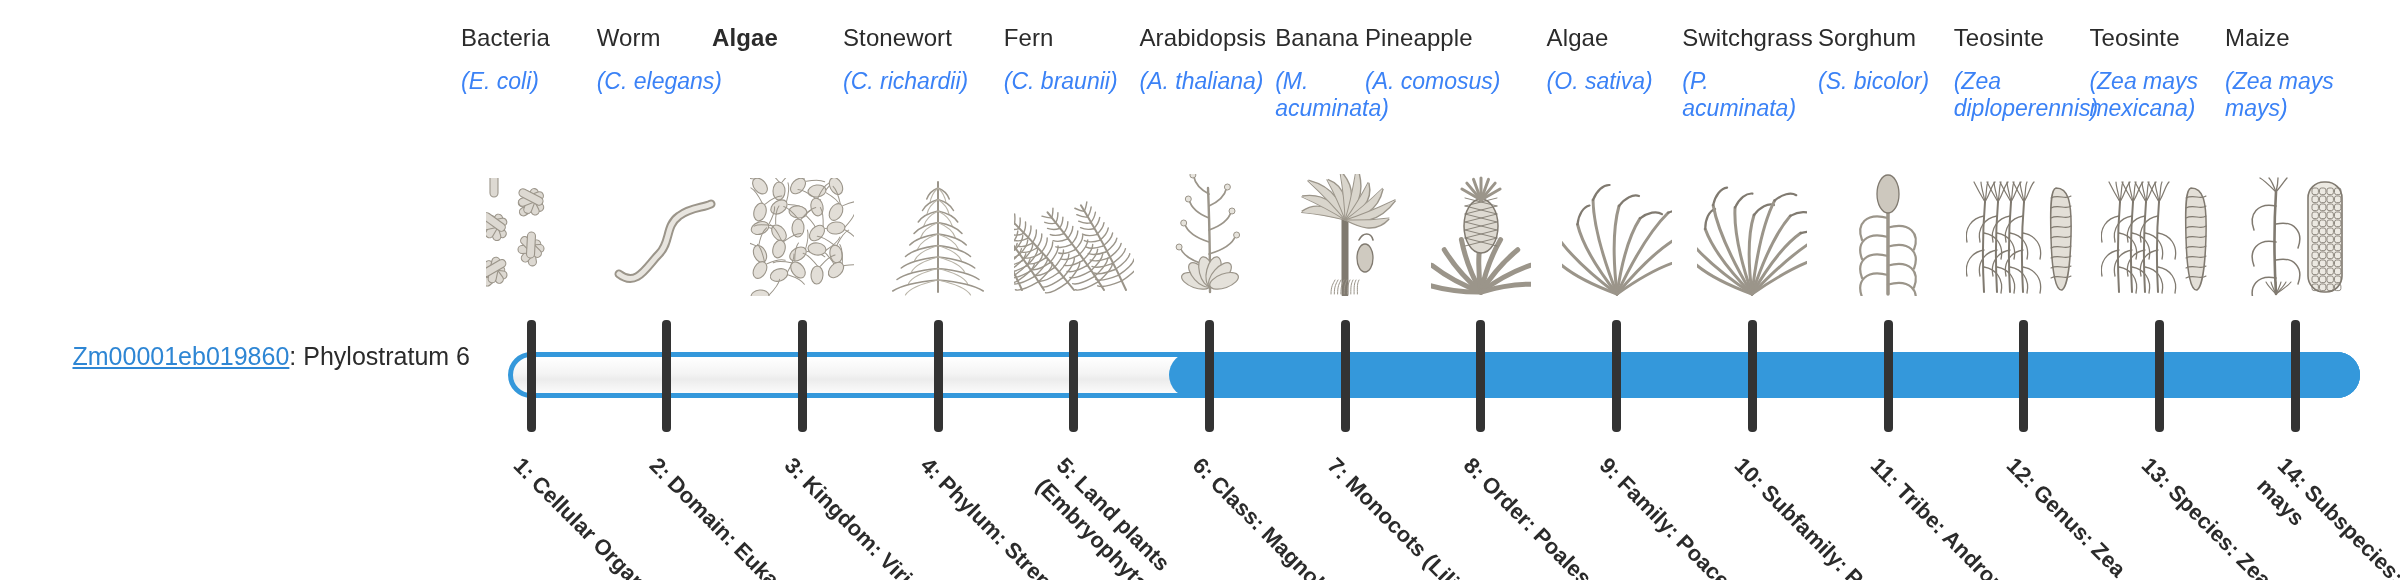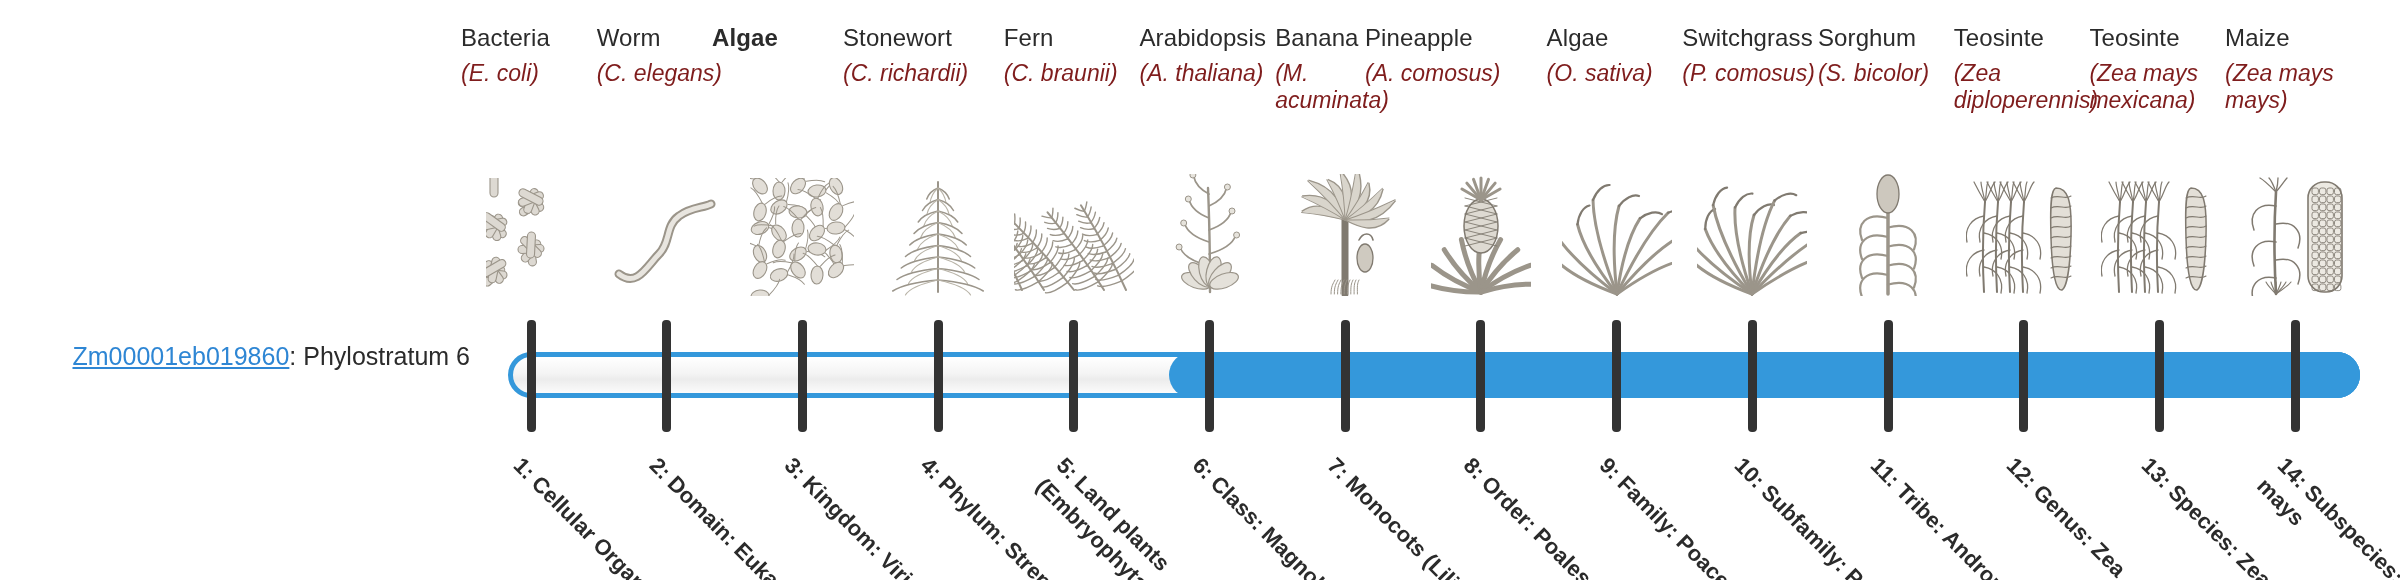--- a/index.html
+++ b/index.html
@@ -41,22 +41,22 @@
   .common{
     font-size:24px;
     line-height:1.18;
     color:#2b2b2b;
     letter-spacing:.1px;
   }
   .latin{
     font-size:23px;
     font-style:italic;
     line-height:1.18;
-    color:#7f1d1d;
-    margin-top:8px;
+    color:#3b82f6;
+    margin-top:16px;
   }
 
   
   .art{
     position:absolute;
     top:168px;
     width:150px;height:128px;
     margin-left:-75px;
     display:flex;
     align-items:flex-end;
@@ -160,21 +160,21 @@
       <div class="col" style="left: 1435px;">
         <div class="common">Pineapple</div>
         <div class="latin">(A. comosus)</div>
       </div>
       <div class="col" style="left: 1616.6px;">
         <div class="common">Algae</div>
         <div class="latin">(O. sativa)</div>
       </div>
       <div class="col" style="left: 1752.3px;">
         <div class="common">Switchgrass</div>
-        <div class="latin">(P. comosus)</div>
+        <div class="latin">(P. acuminata)</div>
       </div>
       <div class="col" style="left: 1888px;">
         <div class="common">Sorghum</div>
         <div class="latin">(S. bicolor)</div>
       </div>
       <div class="col" style="left: 2023.7px;">
         <div class="common">Teosinte</div>
         <div class="latin">(Zea diploperennis)</div>
       </div>
       <div class="col" style="left: 2159.4px;">

